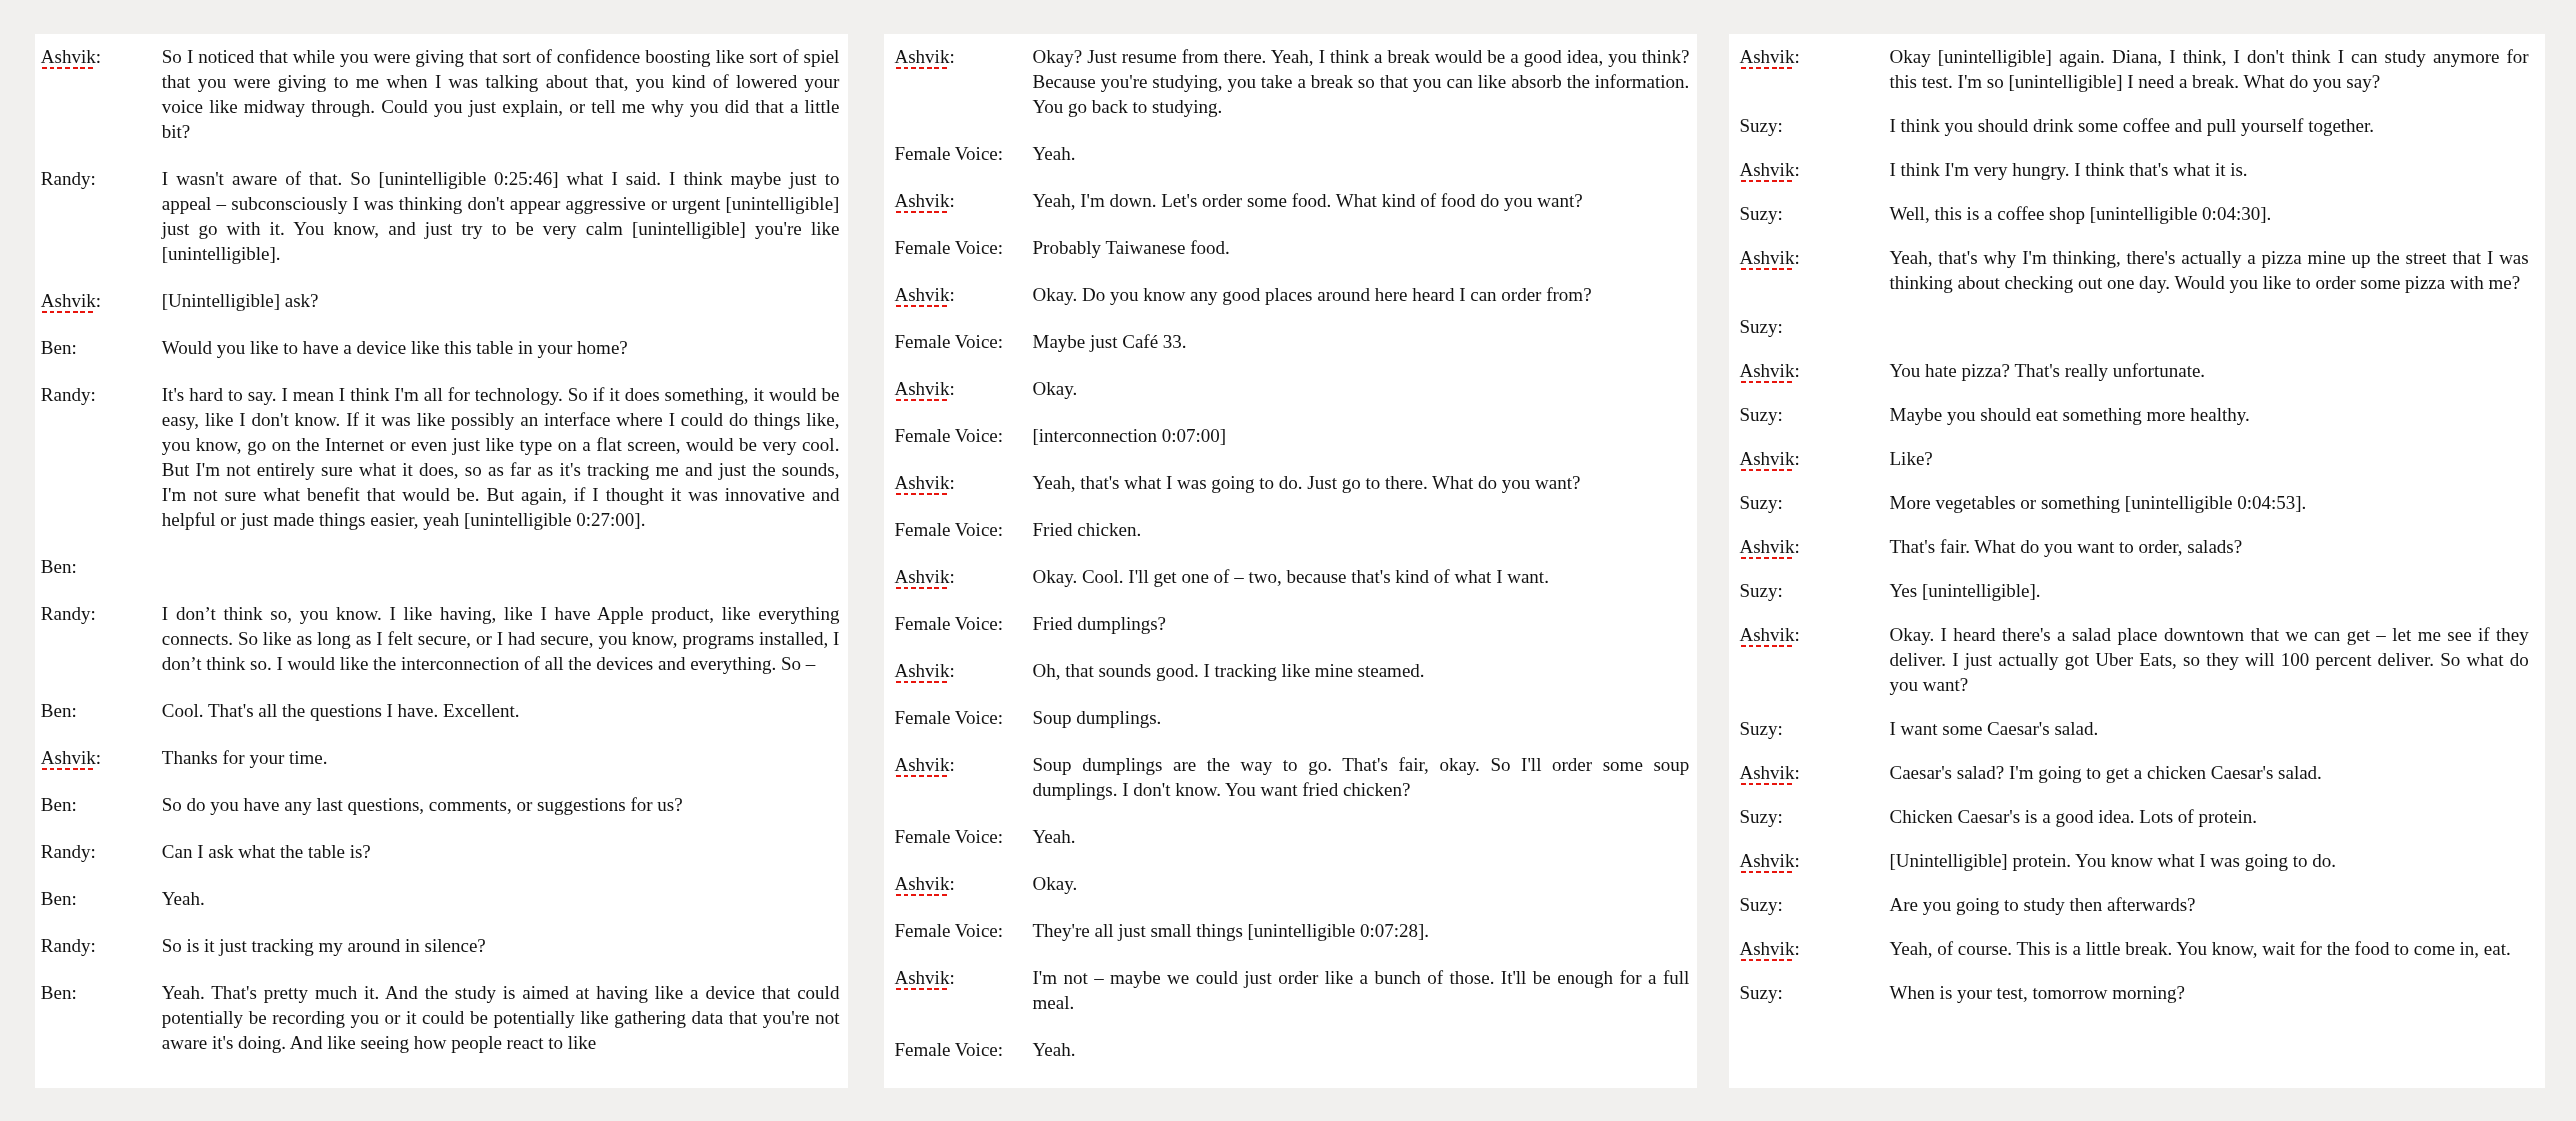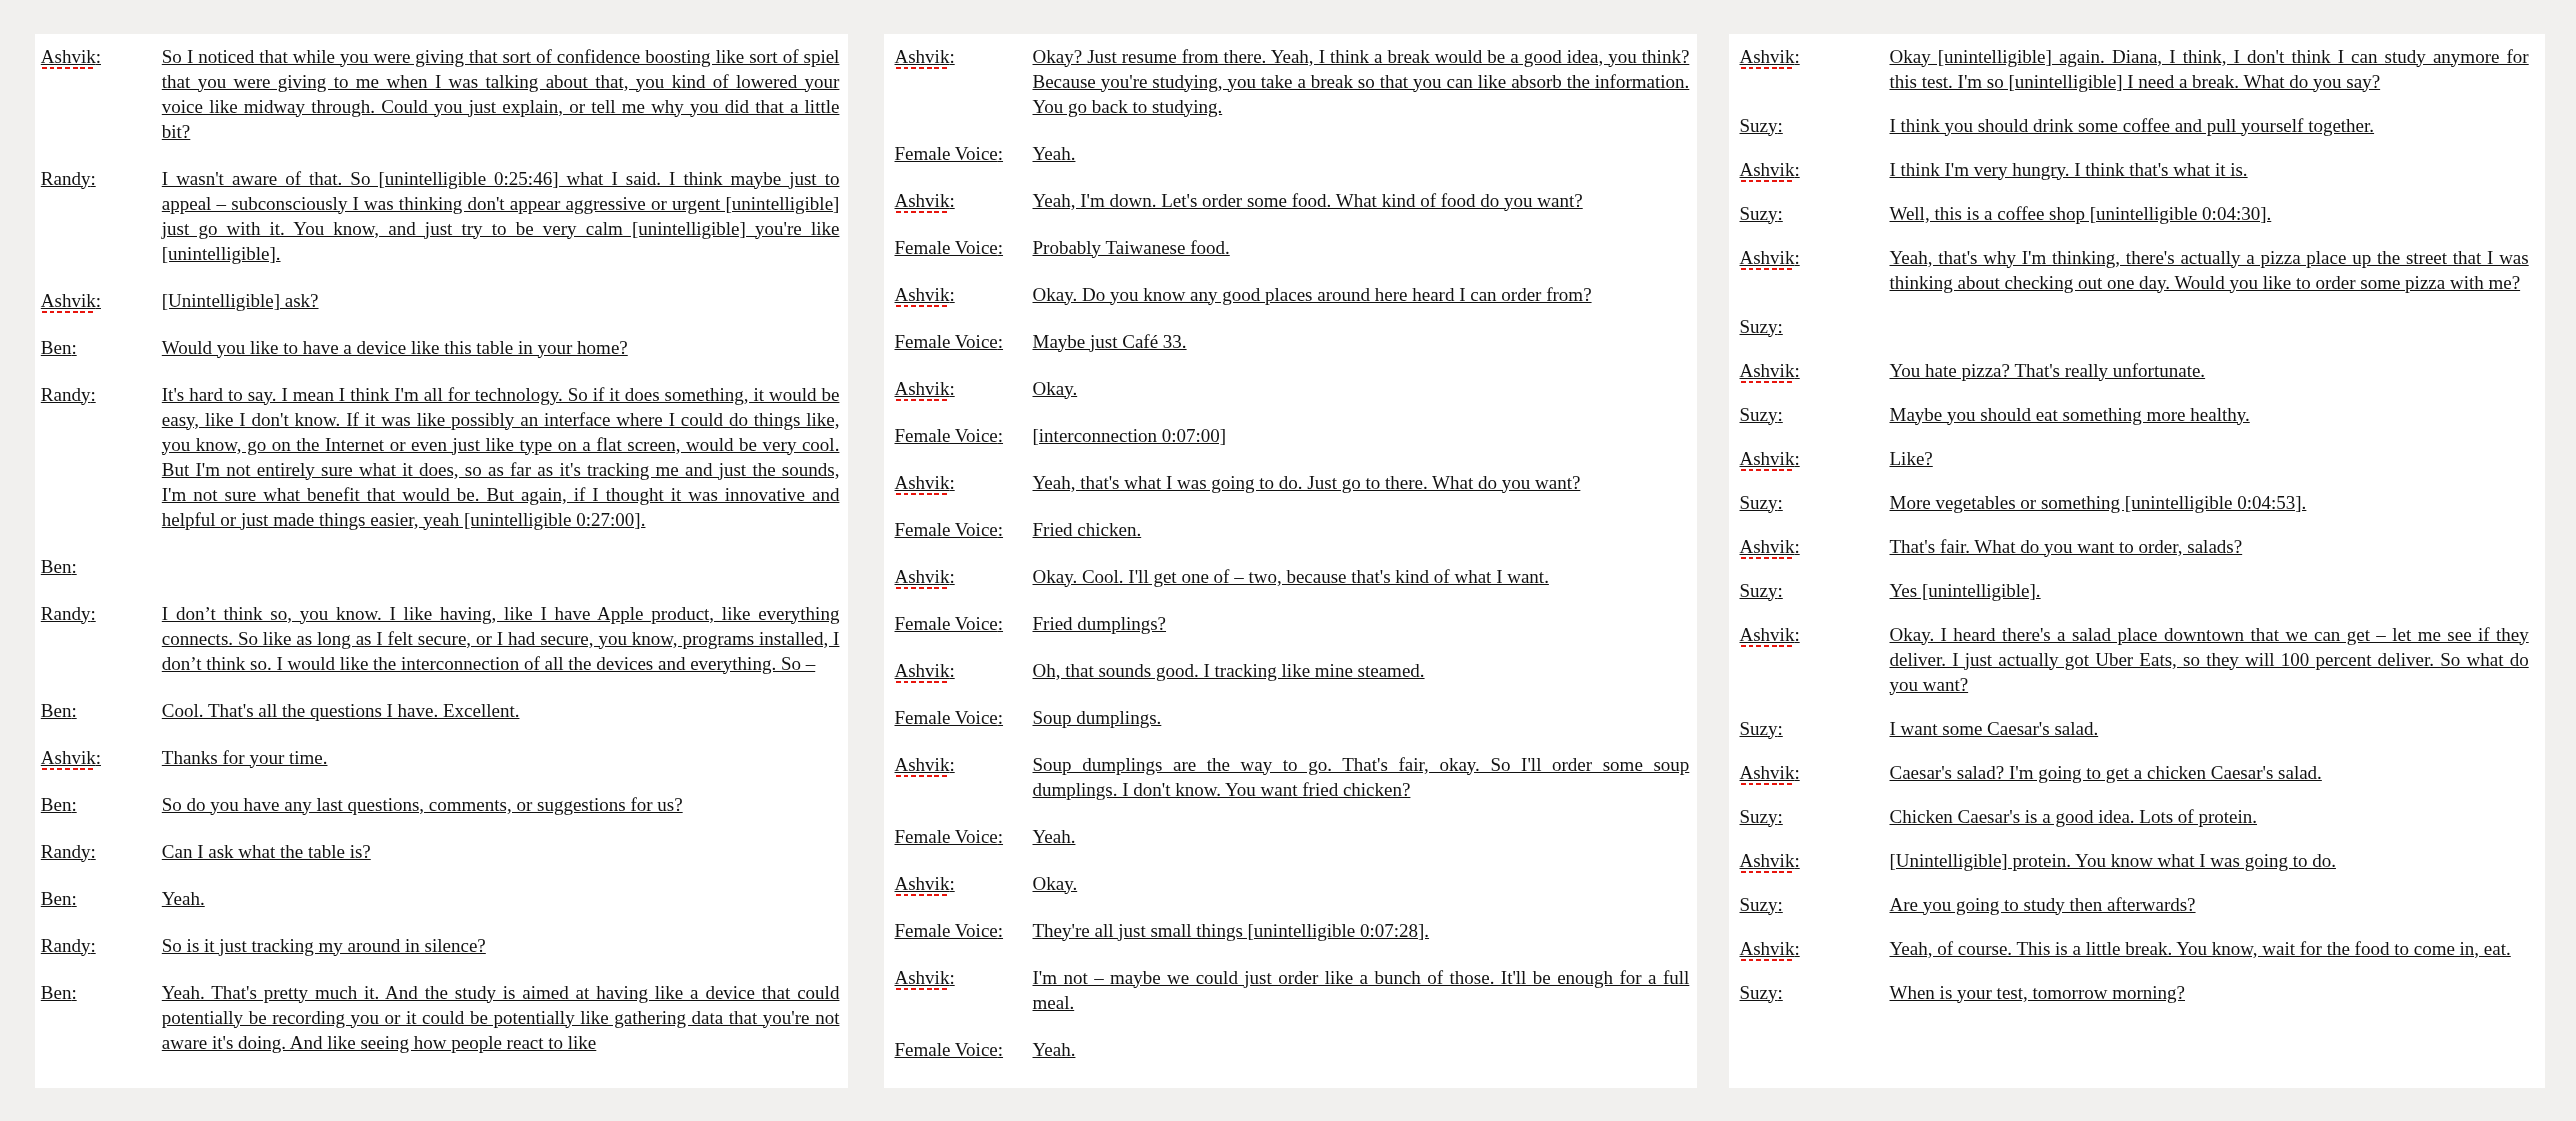--- a/index.html
+++ b/index.html
@@ -24,21 +24,20 @@
     box-sizing: border-box;
   }
   #page1 { left: 35px;   width: 813px; padding: 9.6px 8.6px  0 5.8px;  }
   #page2 { left: 884px;  width: 813px; padding: 9.6px 7.7px  0 10.5px; }
   #page3 { left: 1729px; width: 816px; padding: 9.6px 16.3px 0 10.5px; }
 
   .entry {
     display: grid;
     font-size: 19px;
     line-height: 25px;
-    text-decoration: underline;
   }
   #page1 .entry { grid-template-columns: 121px 1fr; margin-bottom: 22px; }
   #page2 .entry { grid-template-columns: 138px 1fr; margin-bottom: 22px; }
   #page3 .entry { grid-template-columns: 150px 1fr; margin-bottom: 19px; }
 
   .speaker {
     white-space: nowrap;
     text-align: left;
   }
   .dialogue {
@@ -213,21 +212,21 @@
     <div class="entry">
       <div class="speaker"><span class="name flagged">Ashvik</span><span>:</span></div>
       <div class="dialogue">I think I'm very hungry. I think that's what it is.</div>
     </div>
     <div class="entry">
       <div class="speaker"><span class="name">Suzy</span><span>:</span></div>
       <div class="dialogue">Well, this is a coffee shop [unintelligible 0:04:30].</div>
     </div>
     <div class="entry">
       <div class="speaker"><span class="name flagged">Ashvik</span><span>:</span></div>
-      <div class="dialogue">Yeah, that's why I'm thinking, there's actually a pizza place up the street that I was thinking about checking out one day. Would you like to order some pizza with me?</div>
+      <div class="dialogue">Yeah, that's why I'm thinking, there's actually a pizza mine up the street that I was thinking about checking out one day. Would you like to order some pizza with me?</div>
     </div>
     <div class="entry">
       <div class="speaker"><span class="name">Suzy</span><span>:</span></div>
     </div>
     <div class="entry">
       <div class="speaker"><span class="name flagged">Ashvik</span><span>:</span></div>
       <div class="dialogue">You hate pizza? That's really unfortunate.</div>
     </div>
     <div class="entry">
       <div class="speaker"><span class="name">Suzy</span><span>:</span></div>

